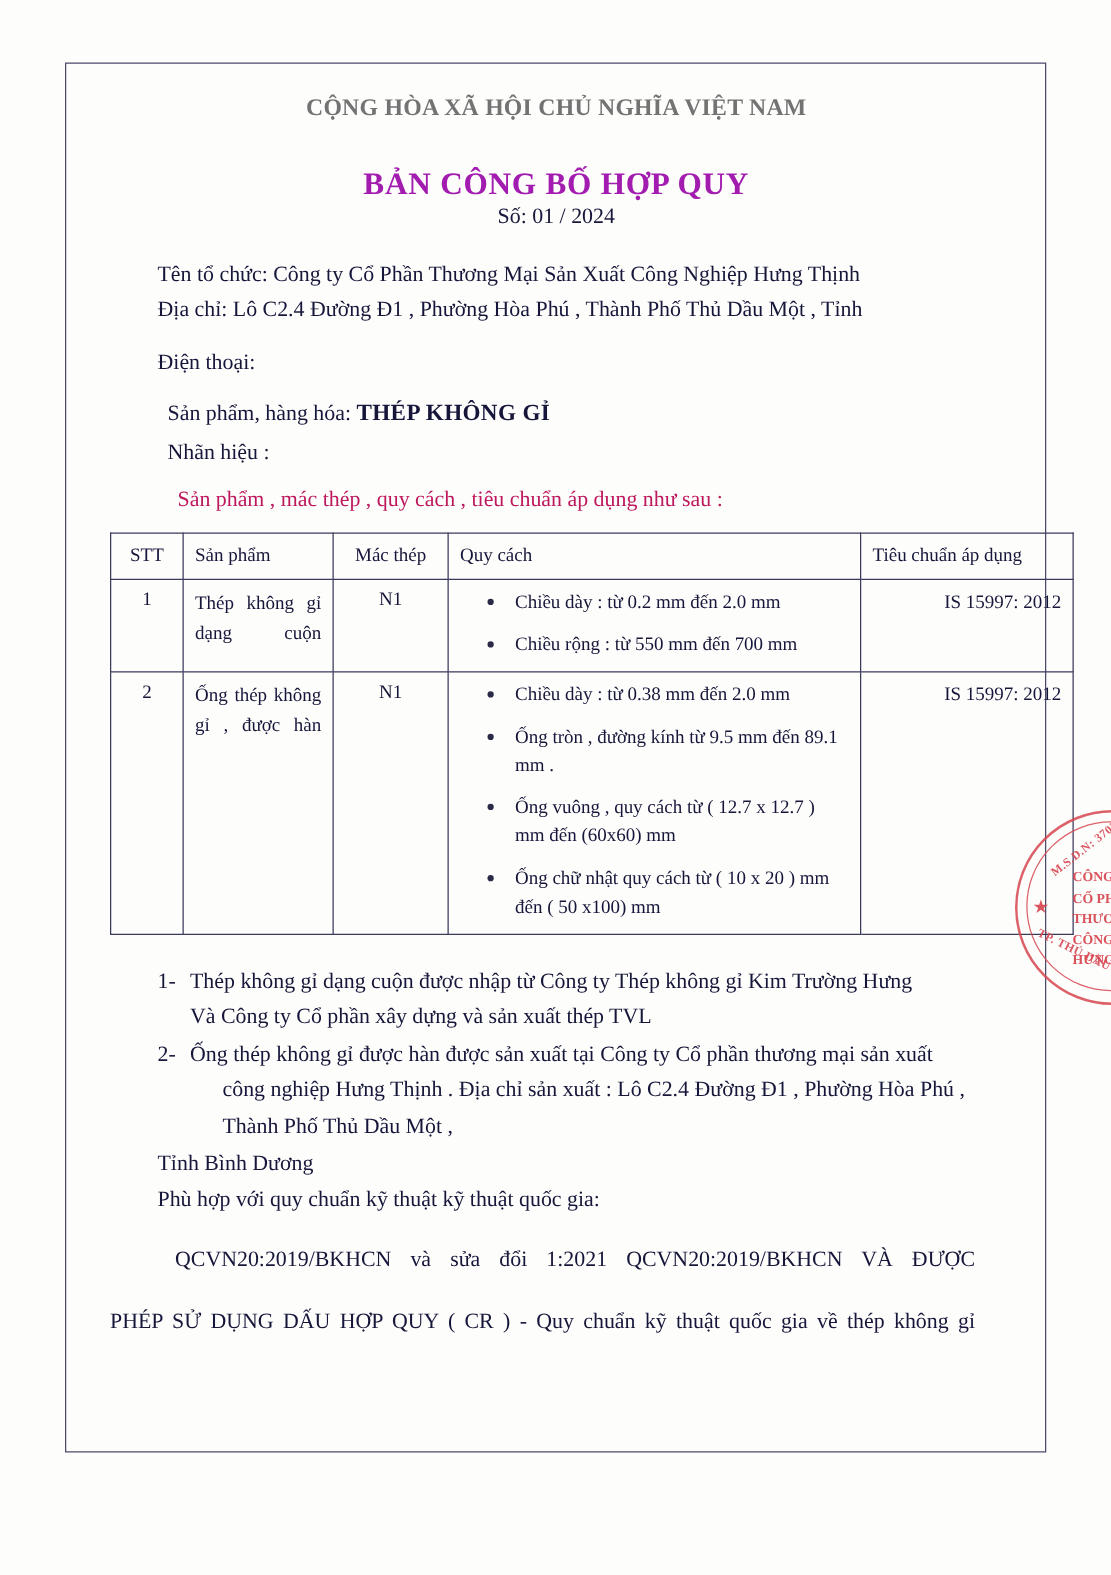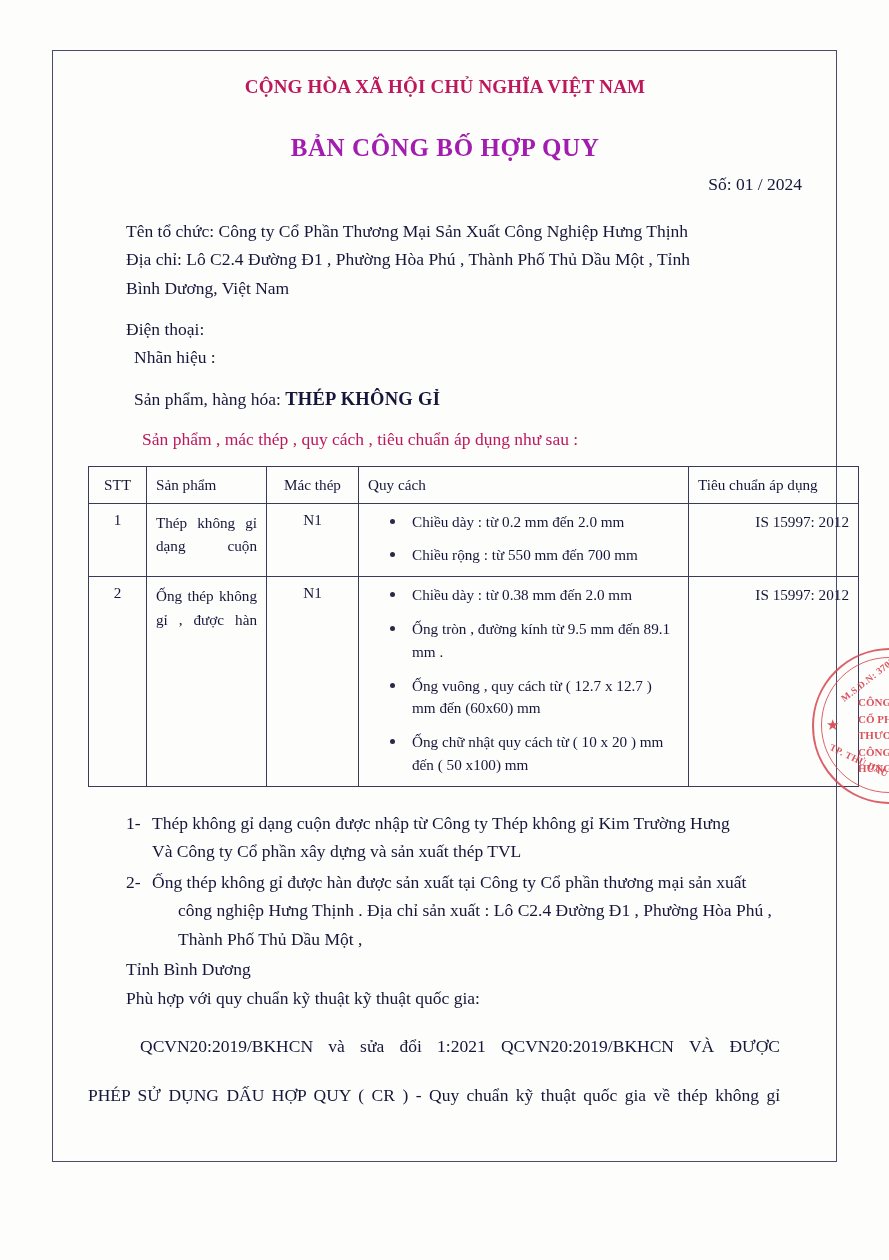--- a/index.html
+++ b/index.html
@@ -39,21 +39,21 @@
     box-sizing: border-box;
     padding: 0 18px;
   }
 
   
   .nation-title {
     text-align: center;
     font-weight: bold;
     font-size: 19px;
     letter-spacing: 0.2px;
-    color: #be185d;
+    color: #737373;
     margin-top: 14px;
   }
   .nation-sub {
     text-align: center;
     font-weight: bold;
     font-size: 16.5px;
     margin-top: 5px;
     color: #16163a;
   }
   .nation-sub span {
@@ -62,23 +62,22 @@
   }
   .doc-title {
     text-align: center;
     font-weight: bold;
     font-size: 25px;
     letter-spacing: 0.6px;
     margin-top: 36px;
     color: #a21caf;
   }
   .doc-number {
-    text-align: right;
+    text-align: center;
     font-size: 17.5px;
-    margin-top: 12px;
     color: #16163a;
   }
 
   
   .info {
     margin-top: 22px;
     font-size: 17.5px;
     line-height: 1.62;
     color: #16163a;
   }
@@ -269,27 +268,26 @@
   <div class="content">
 
     <div class="nation-title">CỘNG HÒA XÃ HỘI CHỦ NGHĨA VIỆT NAM</div>
 
     <div class="doc-title">BẢN CÔNG BỐ HỢP QUY</div>
     <div class="doc-number">Số: 01 / 2024</div>
 
     <div class="info">
       <div class="line gap">Tên tổ chức: Công ty Cổ Phần Thương Mại Sản Xuất Công Nghiệp Hưng Thịnh</div>
       <div class="line">Địa chỉ: Lô C2.4 Đường Đ1 , Phường Hòa Phú , Thành Phố Thủ Dầu Một , Tỉnh</div>
-      <div class="line cont">Bình Dương, Việt Nam</div>
       <div class="line gap">Điện thoại:</div>
-      <div class="line indent2">Nhãn hiệu :</div>
       <div class="line indent2 gap">
         <span>Sản phẩm, hàng hóa:</span>
         <span class="product-name">THÉP KHÔNG GỈ</span>
       </div>
+      <div class="line indent2">Nhãn hiệu :</div>
     </div>
 
     <div class="intro-line">Sản phẩm , mác thép , quy cách , tiêu chuẩn áp dụng như sau :</div>
 
     <table class="spec">
       <colgroup>
         <col class="col-stt">
           <col class="col-prod">
           <col class="col-mac">
           <col class="col-quy">

